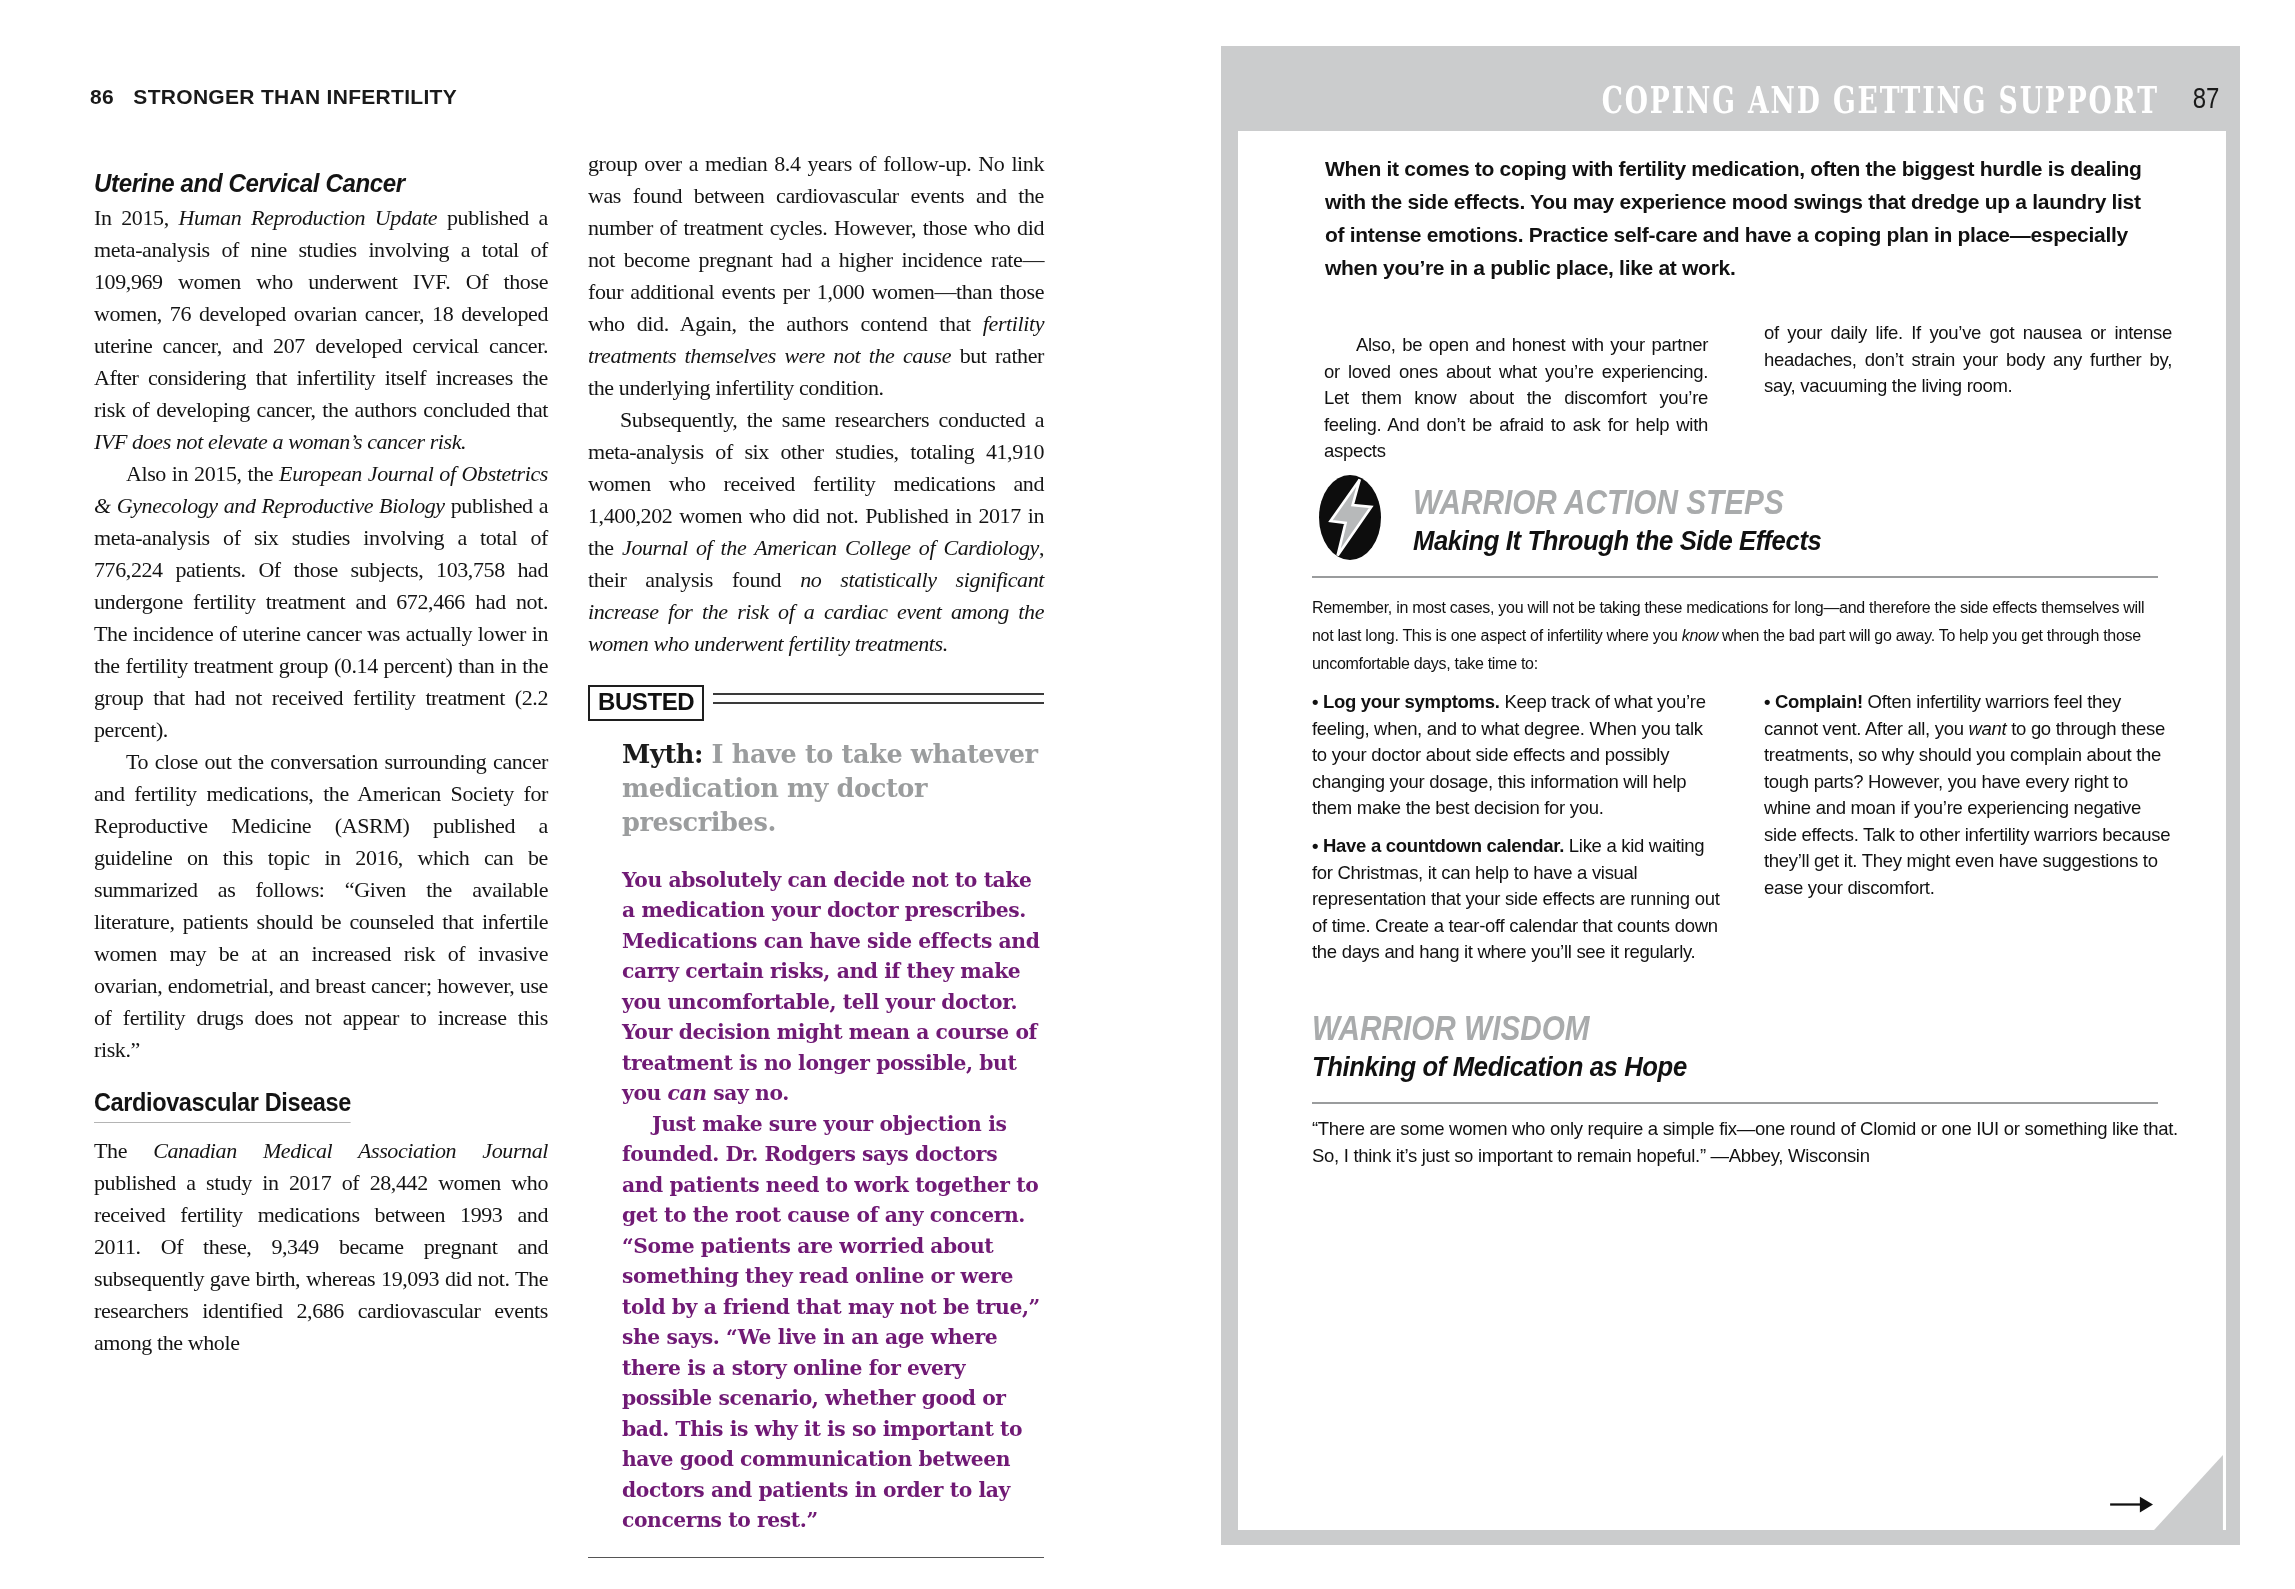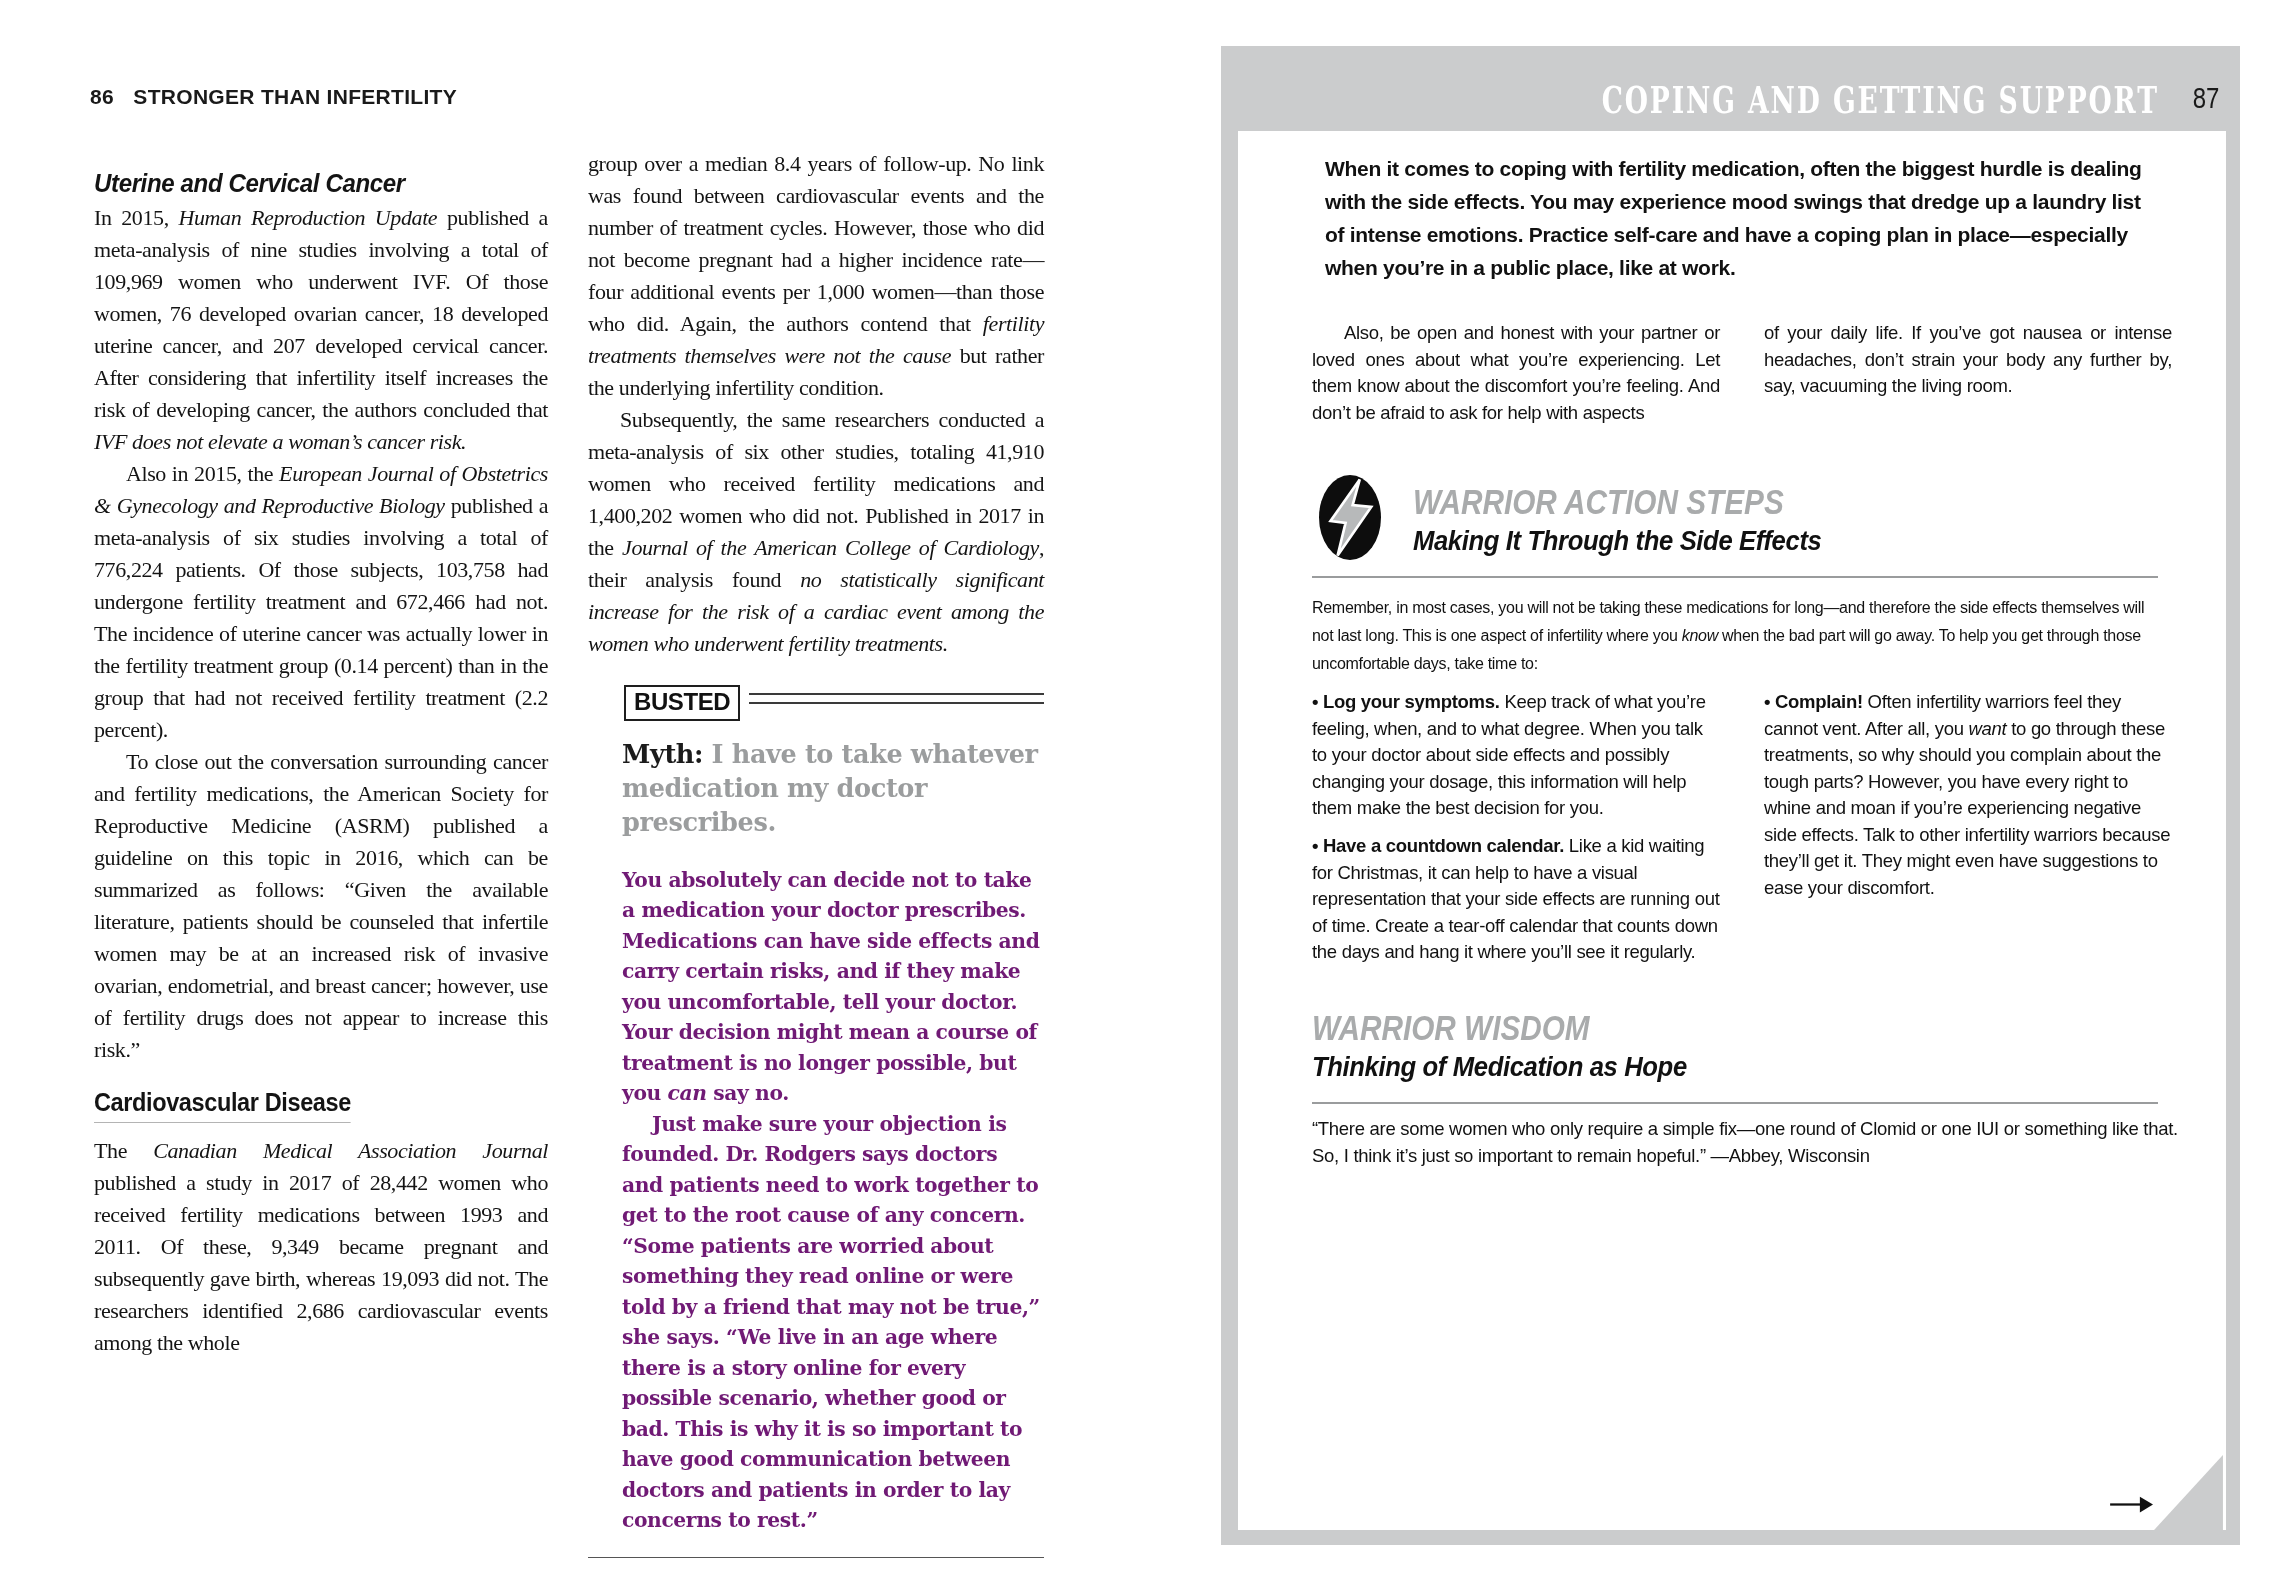--- a/index.html
+++ b/index.html
@@ -22,21 +22,21 @@
   .serifp{margin:0;font-size:22px;line-height:32px;text-align:justify;letter-spacing:-0.4px;}
   .indent{text-indent:32px;}
   .subhead{margin:21px 0 5.3px 0;font-family:"Liberation Sans",sans-serif;font-weight:bold;
            font-style:italic;font-size:25.6px;line-height:28px;letter-spacing:-0.4px;
            transform:scaleX(.94);transform-origin:left;white-space:nowrap;}
   .subhead2{margin:23px 0 12.4px 0;font-family:"Liberation Sans",sans-serif;font-weight:bold;
             font-size:25px;line-height:26.5px;letter-spacing:-0.4px;transform:scaleX(.94);
             transform-origin:left;white-space:nowrap;}
   .subhead2 span{display:inline-block;border-bottom:1.8px solid #b4b4b4;padding-bottom:6.2px;}
 
-  .busted-bar{display:flex;align-items:flex-start;margin-top:25px;margin-left:36px;}
+  .busted-bar{display:flex;align-items:flex-start;margin-top:25px;}
   .busted-label{border:2.6px solid #1e1e1e;padding:1.8px 8px 3.5px 8px;font-family:"Liberation Sans",sans-serif;
                 font-weight:bold;font-size:24px;letter-spacing:-0.4px;color:#111;line-height:1.1;
                 white-space:nowrap;}
   .busted-lines{flex:1;height:7px;border-top:2.6px solid #3a3a3a;border-bottom:2.6px solid #3a3a3a;
                 margin-left:8.8px;margin-top:8px;}
   .myth-head{margin:16px 0 26px 34px;font-family:"DejaVu Serif",serif;font-weight:bold;
              font-size:25.6px;line-height:34px;letter-spacing:-0.4px;color:#1b1b1b;}
   .myth-body{margin:0 0 0 34px;font-family:"DejaVu Serif",serif;font-weight:bold;font-size:20.3px;
              line-height:30.5px;letter-spacing:-0.4px;color:#701a75;text-align:left;}
   .myth-body.second{text-indent:30px;margin-top:0;}
@@ -48,21 +48,21 @@
               font-size:37px;letter-spacing:2.6px;color:#ffffff;white-space:nowrap;
               transform:scaleX(.72);transform-origin:right;}
   .band-num{position:absolute;top:35px;right:21px;font-family:"Liberation Sans",sans-serif;
             font-size:30px;color:#1a1a1a;transform:scaleX(.8);transform-origin:right;}
   .panel{position:absolute;left:17px;top:85px;width:988px;height:1399px;background:#ffffff;
          font-family:"Liberation Sans",sans-serif;color:#111;}
   .intro{position:absolute;left:87px;top:21px;width:832px;font-weight:bold;font-size:21px;
          line-height:33px;letter-spacing:-0.3px;}
   .rcol{position:absolute;font-size:18.5px;line-height:26.5px;letter-spacing:-0.3px;text-align:justify;}
   .rcol.left{left:74px;top:189px;width:408px;}
-  .rcol.left p{text-indent:32px;margin:0;}
+  .rcol.left p{text-indent:32px;margin:12px;}
   .rcol.right{left:526px;top:189px;width:408px;}
   .rcol.right p{margin:0;}
 
   .bolt-badge{position:absolute;left:81px;top:344px;width:62px;height:85px;}
   .kicker{position:absolute;font-weight:bold;font-style:italic;font-size:35px;line-height:1;
           color:#a9abac;letter-spacing:0;transform:scaleX(.85);transform-origin:left;white-space:nowrap;}
   .kicker.action{left:175px;top:353px;}
   .kicker.wisdom{left:74px;top:879px;}
   .blocktitle{position:absolute;font-weight:bold;font-style:italic;font-size:27px;line-height:1;
               color:#111;letter-spacing:-0.4px;transform:scaleX(.95);transform-origin:left;white-space:nowrap;}

